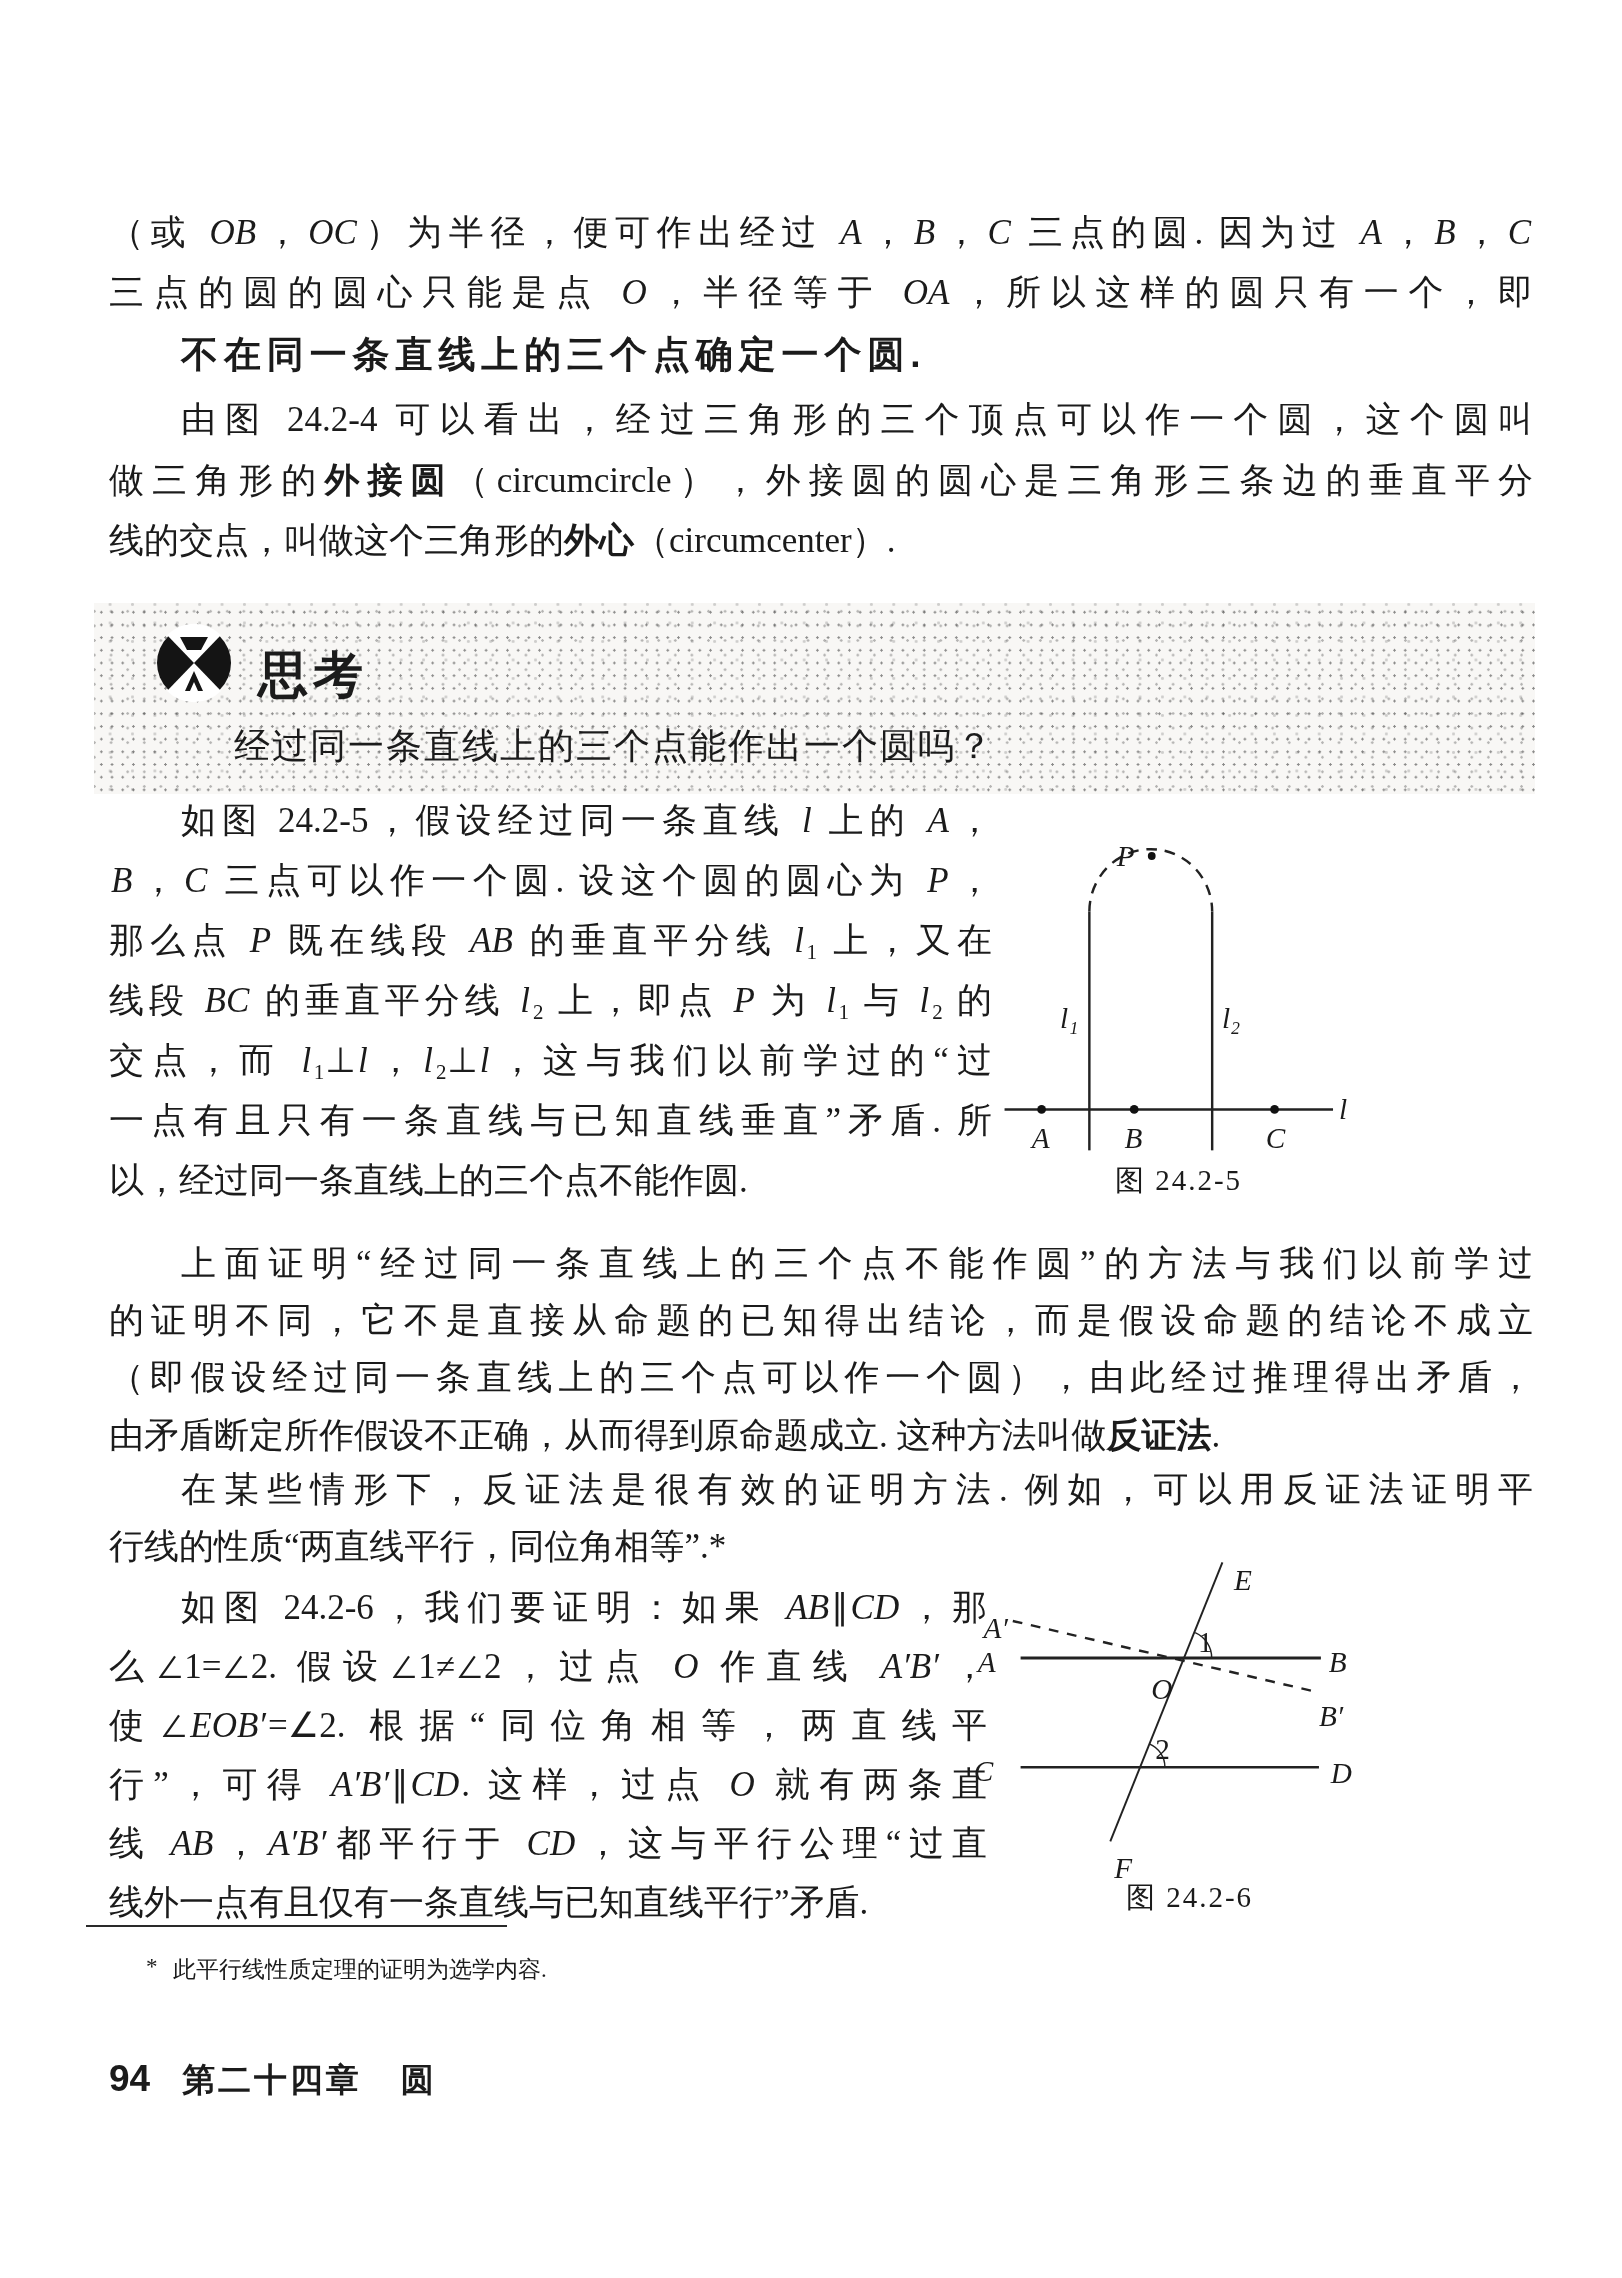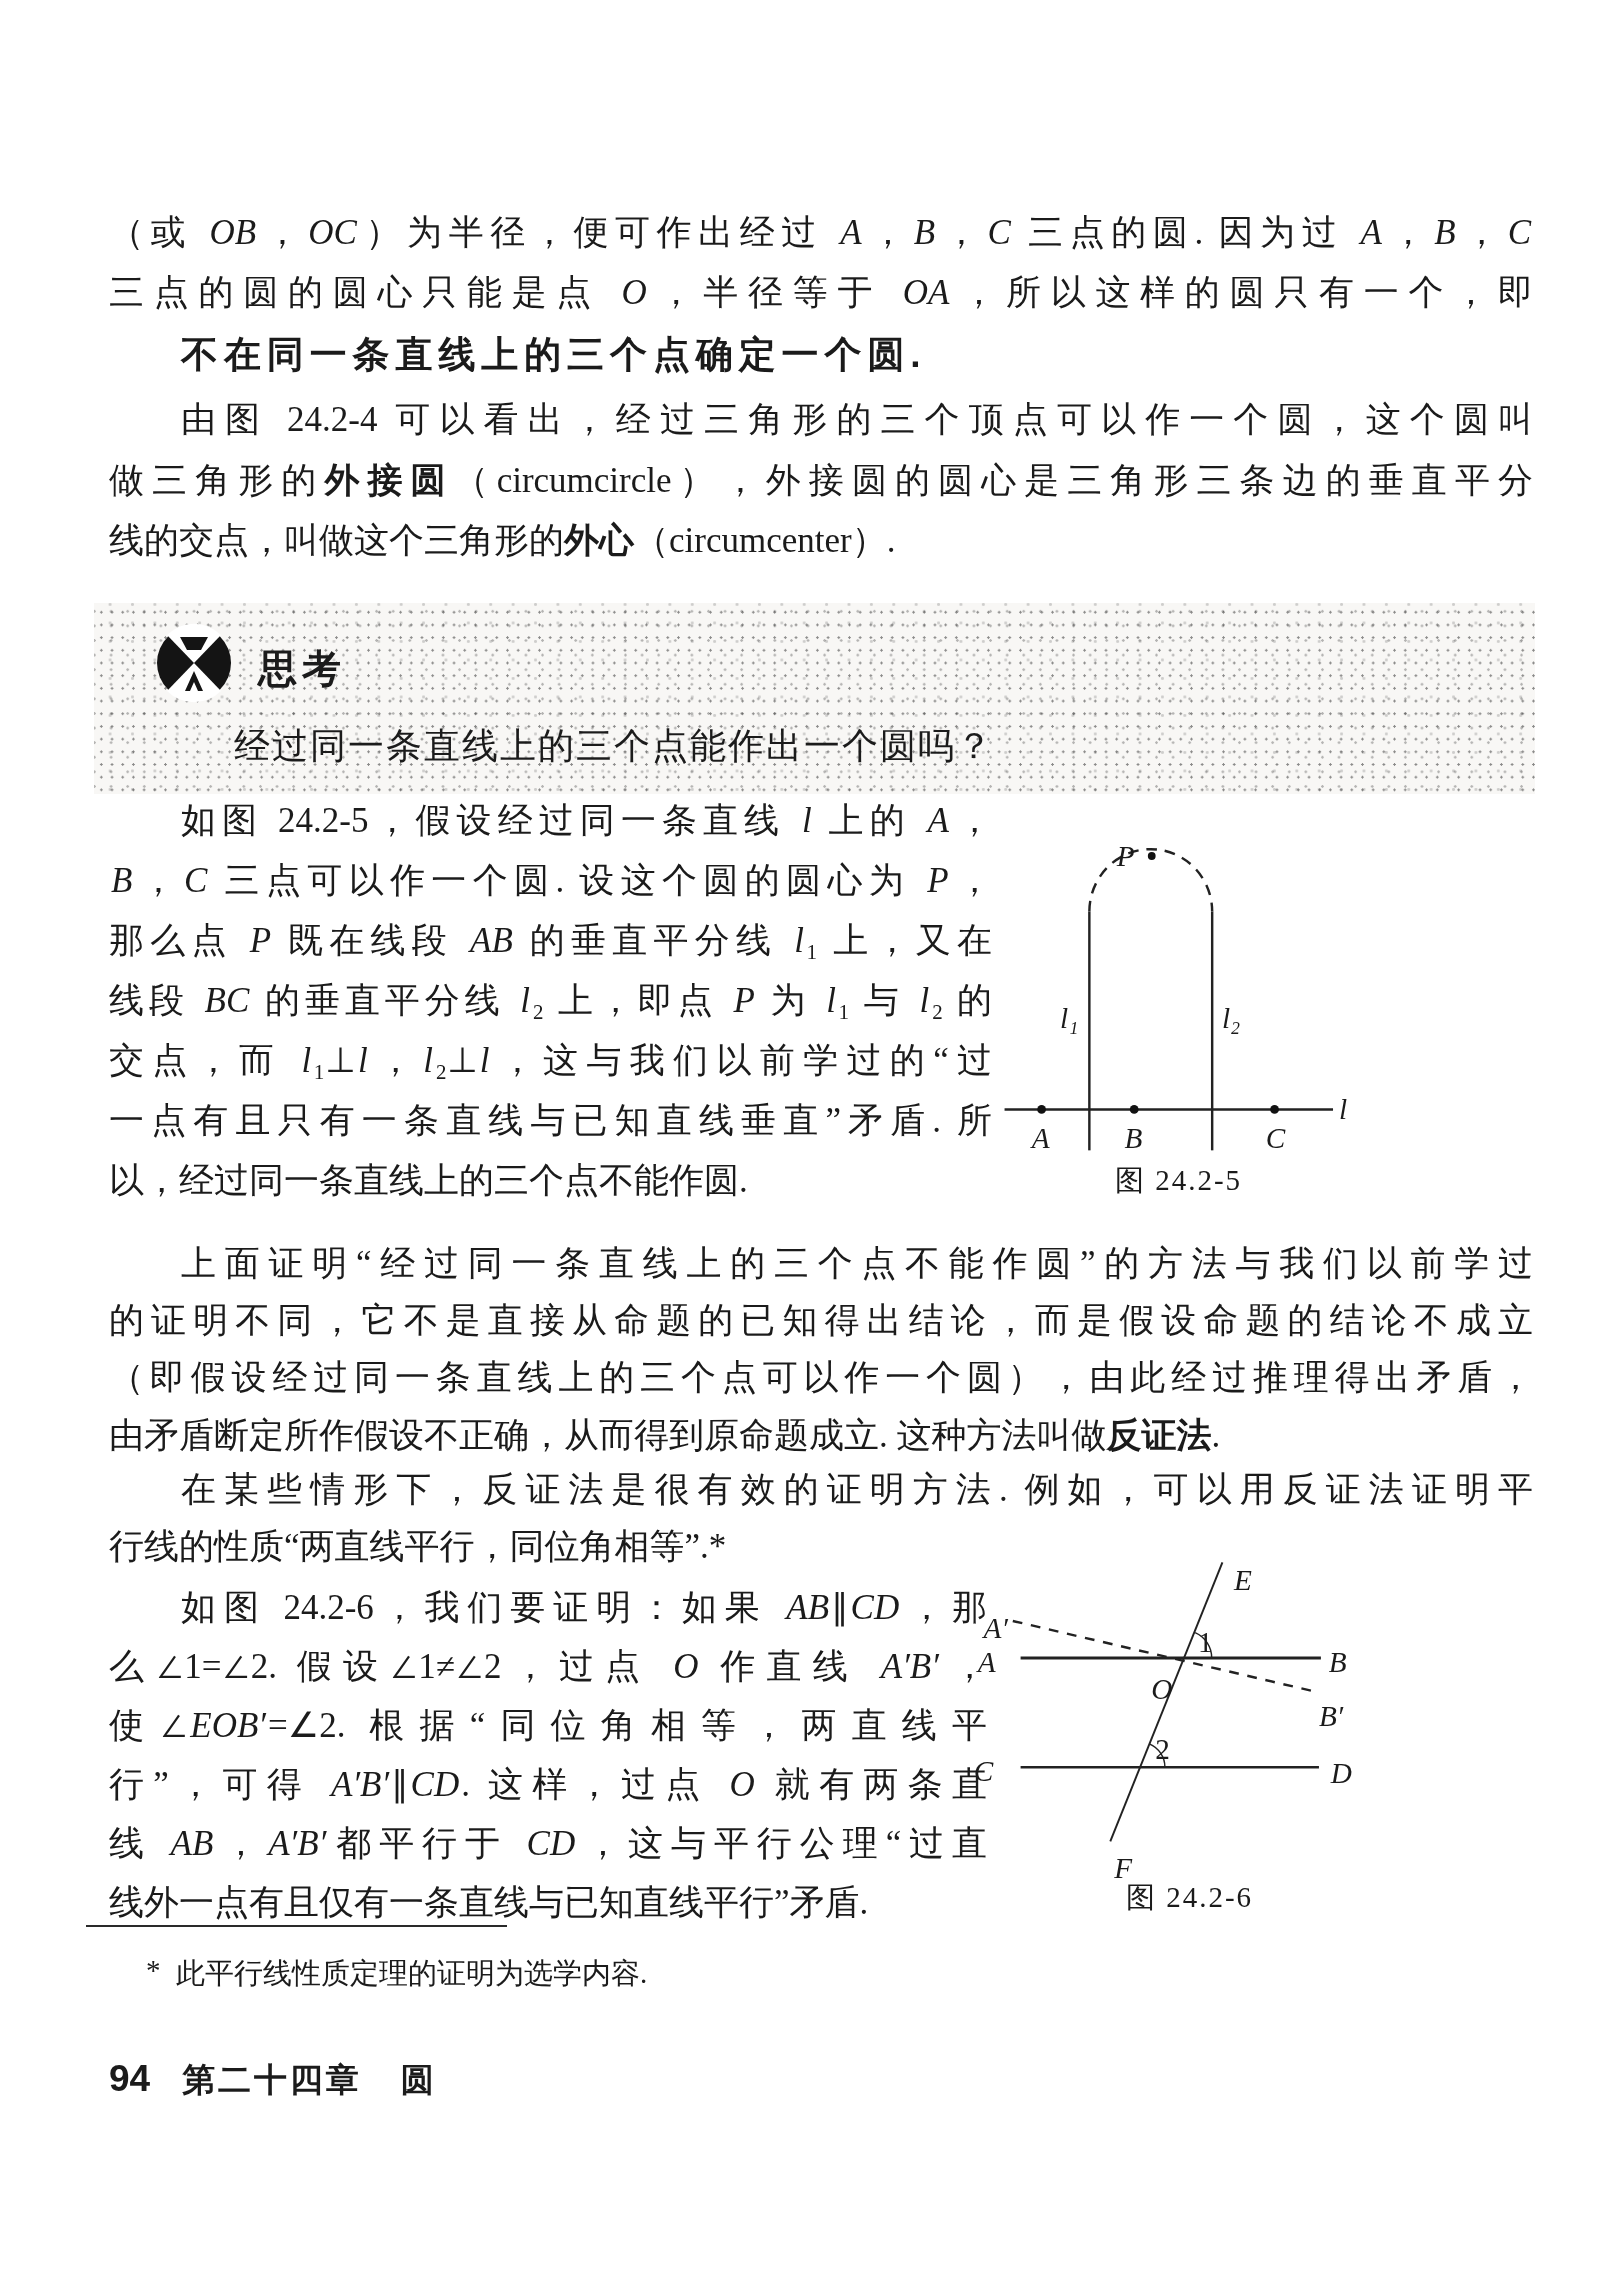--- a/index.html
+++ b/index.html
@@ -18,33 +18,33 @@
   #think-box{position:absolute;left:94px;top:603px;width:1441px;height:191px;
      background-color:#f8f7f5;
      background-image:
        radial-gradient(circle, rgba(50,50,50,.55) 1px, transparent 1.4px),
        radial-gradient(circle, rgba(70,70,70,.38) 1px, transparent 1.5px),
        radial-gradient(circle, rgba(110,110,110,.30) 1.2px, transparent 1.7px);
      background-size:10.7px 12.7px,16.6px 14.6px,22.4px 18.5px;
      background-position:2px 2.9px,8.8px 1px,4.9px 10.7px;}
   #think-title{position:absolute;left:164px;top:39px;
      font-family:"Liberation Sans","DejaVu Sans",sans-serif;font-weight:700;
-     font-size:39px;letter-spacing:4.9px;}
+     font-size:50px;letter-spacing:4.9px;}
   #think-question{position:absolute;left:140px;top:119px;font-size:36px;letter-spacing:2px;}
   #think-icon{position:absolute;left:60px;top:19.5px;width:80px;height:80px;}
   
   .fig{position:absolute;}
   .fig line,.fig path{stroke:#222;fill:none;}
   .fig text{font-family:"Liberation Serif",serif;font-style:italic;font-size:30px;fill:#1b1b1b;}
   .fig text.upright{font-style:normal;}
   .fig .dot{fill:#111;stroke:none;}
   .figcap{position:absolute;font-size:29px;letter-spacing:2px;text-align:center;}
   
   #footnote-rule{position:absolute;left:86px;top:1925px;width:421px;border-top:2.9px solid #2a2a2a;}
-  #footnote{position:absolute;left:146px;top:1954px;font-size:29px;}
+  #footnote{position:absolute;left:146px;top:1954px;font-size:23px;}
   #footnote .mark{position:relative;top:-2.9px;margin-right:15.6px;}
   #footer{position:absolute;left:109px;top:2058px;display:flex;align-items:baseline;
      font-family:"Liberation Sans","DejaVu Sans",sans-serif;font-weight:700;}
   #footer .pn{font-size:37px;margin-right:32px;}
   #footer .ch{font-size:33px;margin-right:39px;letter-spacing:2.9px;}
   #footer .bk{font-size:33px;}
 </style>
 </head>
 <body>
 

